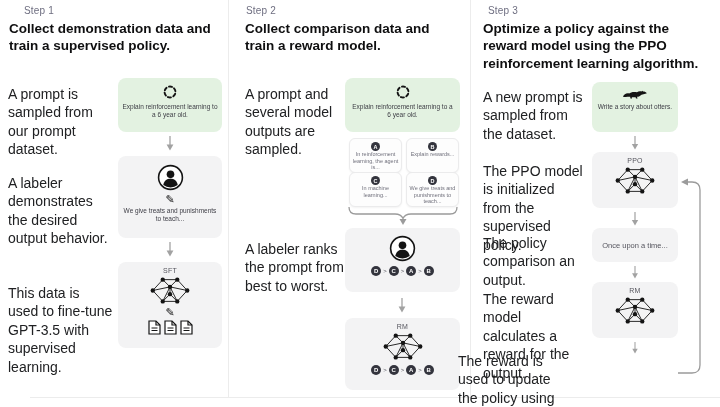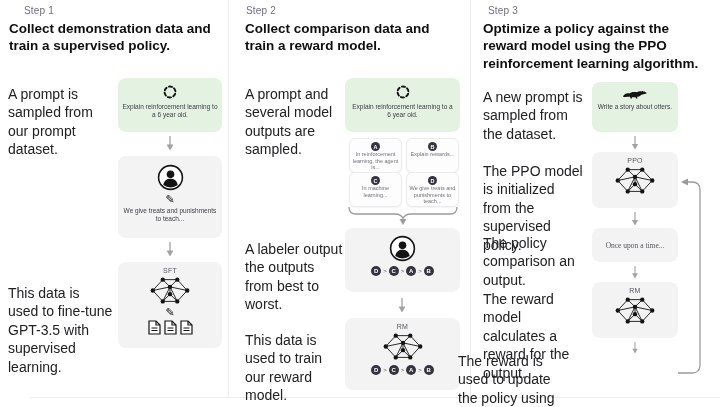--- a/index.html
+++ b/index.html
@@ -20,21 +20,21 @@
   .pencil{font-size:11px;color:#141414;line-height:1;}
   .microbox{background:#fdfdfd;border:1px solid #ebebec;border-radius:6px;
             box-shadow:0 1px 2px rgba(0,0,0,.05);display:flex;flex-direction:column;
             align-items:center;justify-content:flex-start;padding-top:3px;text-align:center;}
   .microtext{font-size:5.5px;line-height:1.2;color:#70707c;width:94%;}
   .badge{width:10px;height:10px;border-radius:50%;background:#33343d;color:#fff;
          font-size:6px;font-weight:700;display:flex;align-items:center;justify-content:center;}
   .badge.sm{width:9px;height:9px;font-size:5.5px;}
   .badgerow{display:flex;align-items:center;gap:2px;}
   .badgesep{font-size:6px;color:#55555e;line-height:1;}
-  .outtext{font-size:7.5px;color:#55555e;font-family:Liberation Serif, serif;}
+  .outtext{font-size:7.5px;color:#55555e;}
   .rk{font-family:"Liberation Serif",serif;font-style:italic;font-size:13px;color:#202123;}
   .rk sub{font-size:8px;}
   svg.icon{display:block;}
 </style>
 </head>
 <body>
 
 <svg width="0" height="0" style="position:absolute" aria-hidden="true">
   <defs>
     <symbol id="net-sym" viewBox="0 0 44 32">
@@ -103,20 +103,21 @@
     <svg class="icon" width="16" height="16" style="margin-top:6px">
         <use href="#sample-sym"></use>
       </svg>
     <div class="boxtext" style="margin-top:3px">Explain reinforcement learning to a 6 year old.</div>
   </div>
 
   <svg class="abs icon" style="left:165px;top:136px" width="10" height="15">
       <use href="#arrow-sym"></use>
     </svg>
 
+  <div class="abs caption" style="left:8px;top:174px;width:105px">A labeler demonstrates the desired output behavior.</div>
   <div class="railbox graybox" style="left:118px;top:156px;width:104px;height:82px">
     <svg class="icon" width="27" height="27" style="margin-top:8px">
         <use href="#person-sym"></use>
       </svg>
     <div class="pencil" style="margin-top:3px">✎</div>
     <div class="boxtext" style="margin-top:2px">We give treats and punishments to teach...</div>
   </div>
 
   <svg class="abs icon" style="left:165px;top:242px" width="10" height="15">
       <use href="#arrow-sym"></use>
@@ -168,41 +169,40 @@
   <div class="microbox abs" style="left:406px;top:172px;width:51px;height:30px">
     <div class="badge sm">D</div>
     <div class="microtext">We give treats and punishments to teach...</div>
   </div>
 
   <svg class="abs icon" style="left:347px;top:206px" width="112" height="21" viewBox="0 0 112 21">
     <path d="M2,1 Q2,8 9,8 L48,8 Q54,8 56,12.5 Q58,8 64,8 L103,8 Q110,8 110,1" fill="none" stroke="#9b9b9b" stroke-width="1.3"></path>
     <polygon points="52.5,13 59.5,13 56,19" fill="#9b9b9b"></polygon>
   </svg>
 
-  <div class="abs caption" style="left:245px;top:240px;width:100px">A labeler output the outputs from best to worst.</div>
+  <div class="abs caption" style="left:245px;top:240px;width:100px">A labeler ranks the prompt from best to worst.</div>
   <div class="railbox graybox" style="left:345px;top:228px;width:115px;height:64px">
     <svg class="icon" width="27" height="27" style="margin-top:7px">
         <use href="#person-sym"></use>
       </svg>
     <div class="badgerow" style="margin-top:4px">
       <div class="badge">D</div>
       <span class="badgesep">&gt;</span>
       <div class="badge">C</div>
       <span class="badgesep">&gt;</span>
       <div class="badge">A</div>
       <span class="badgesep">&gt;</span>
       <div class="badge">B</div>
     </div>
   </div>
 
   <svg class="abs icon" style="left:397px;top:298px" width="10" height="15">
       <use href="#arrow-sym"></use>
     </svg>
 
-  <div class="abs caption" style="left:245px;top:331px;width:95px">This data is used to train our reward model.</div>
   <div class="railbox graybox" style="left:345px;top:318px;width:115px;height:72px">
     <div class="modellabel">RM</div>
     <svg class="icon" width="40" height="29" style="margin-top:2px">
         <use href="#net-sym"></use>
       </svg>
     <div class="badgerow" style="margin-top:4px">
       <div class="badge">D</div>
       <span class="badgesep">&gt;</span>
       <div class="badge">C</div>
       <span class="badgesep">&gt;</span>

